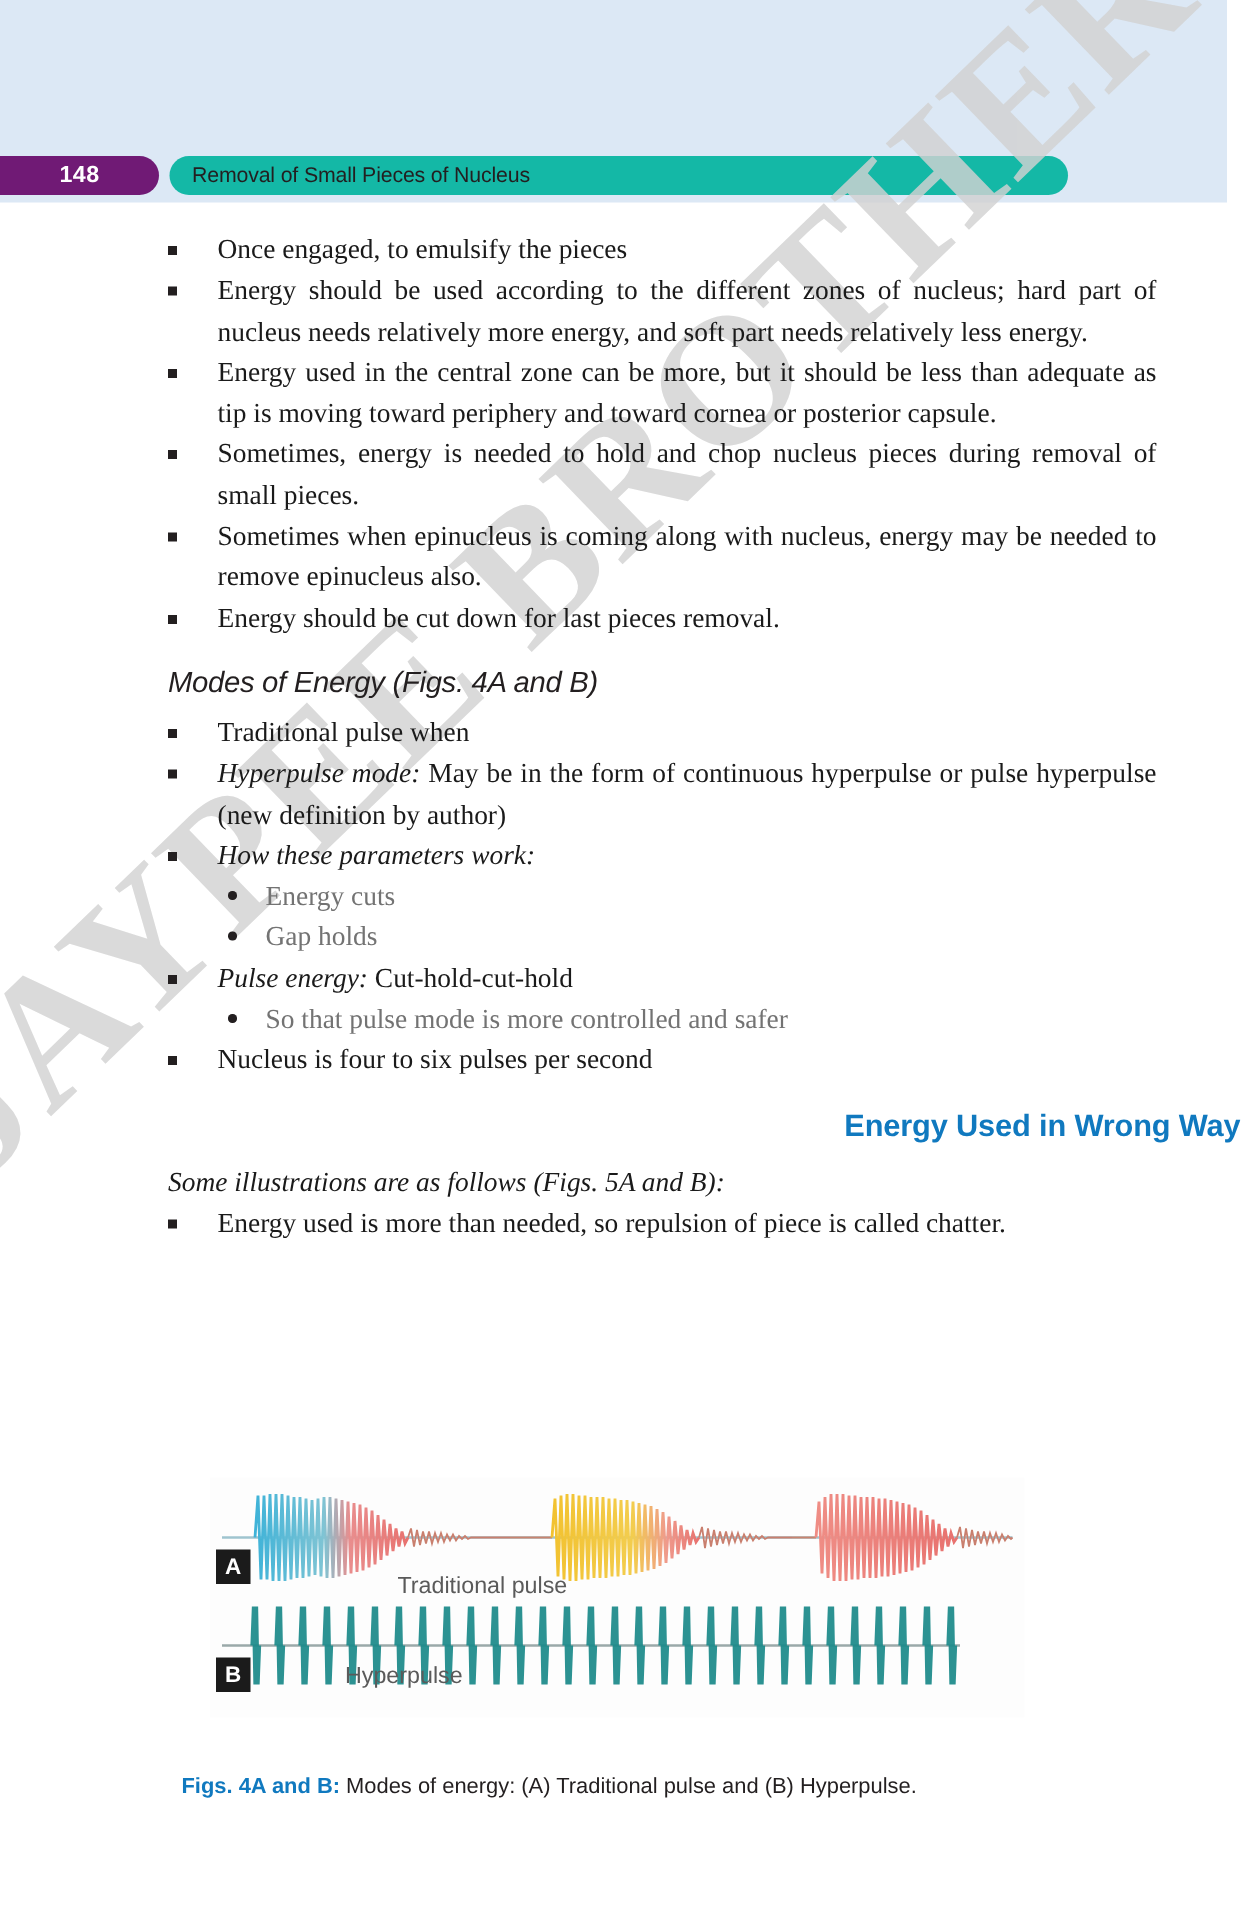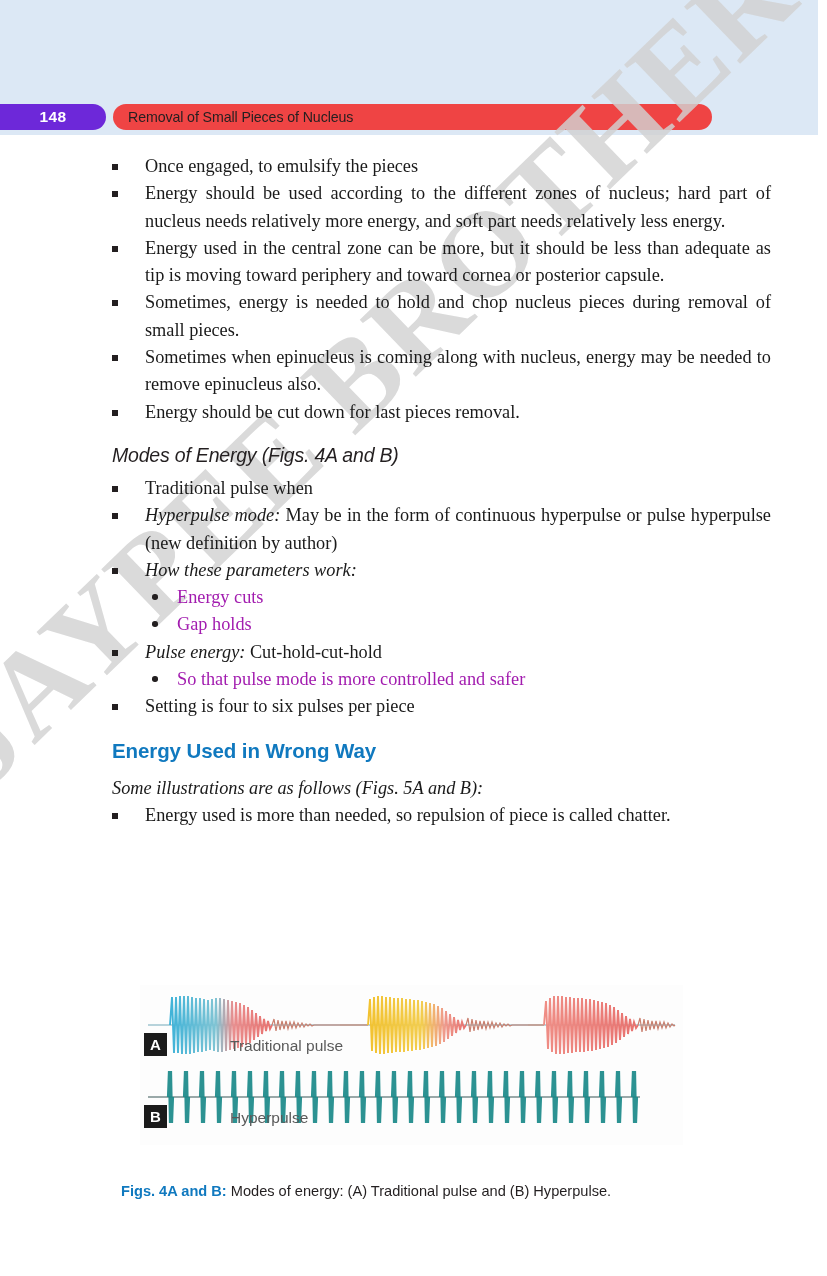--- a/index.html
+++ b/index.html
@@ -56,35 +56,35 @@
     left: 0;
     top: 104px;
     width: 712px;
     height: 26px;
     z-index: 3;
     display: flex;
     align-items: stretch;
   }
   .runhead-folio {
     width: 106px;
-    background: #6d28d9;
+    background: #701a75;
     border-radius: 0 13px 13px 0;
     color: #ffffff;
     font-family: "Liberation Sans", "DejaVu Sans", sans-serif;
     font-weight: 700;
     font-size: 15.5px;
     display: flex;
     align-items: center;
     justify-content: center;
     letter-spacing: 0.3px;
   }
   .runhead-title-wrap {
     flex: 1;
     margin-left: 7px;
-    background: #ef4444;
+    background: #14b8a6;
     border-radius: 13px;
     display: flex;
     align-items: center;
     padding-left: 15px;
     box-sizing: border-box;
   }
   .runhead-title {
     font-family: "Liberation Sans", "DejaVu Sans", sans-serif;
     font-size: 14.2px;
     color: #231f20;
@@ -124,21 +124,21 @@
     width: 6px;
     height: 6px;
     background: #231f20;
   }
   li.sub {
     position: relative;
     padding-left: 177px;
     margin: 0;
     font-size: 18.3px;
     line-height: 27.3px;
-    color: #a21caf;
+    color: #737373;
     text-align: left;
     padding-right: 48px;
   }
   li.sub::before {
     content: "";
     position: absolute;
     left: 152px;
     top: 10px;
     width: 5.5px;
     height: 5.5px;
@@ -158,20 +158,21 @@
     letter-spacing: -0.2px;
   }
   h2.head-blue {
     margin: 0;
     padding-left: 112px;
     font-family: "Liberation Sans", "DejaVu Sans", sans-serif;
     font-weight: 700;
     font-size: 20.5px;
     color: #1079bf;
     letter-spacing: -0.1px;
+    text-align: right;
   }
   p.lead-italic {
     margin: 0;
     padding-left: 112px;
     padding-right: 114px;
     font-style: italic;
     font-size: 18.3px;
     line-height: 27.3px;
     color: #1a1a1a;
     font-family: Liberation Serif, serif;
@@ -212,21 +213,21 @@
   }
   .panel-label.a { left: 4px; top: 48px; }
   .panel-label.b { left: 4px; top: 120px; }
   .panel-caption {
     position: absolute;
     font-family: "Liberation Sans", "DejaVu Sans", sans-serif;
     font-size: 15.5px;
     color: #5a5a5a;
     z-index: 4;
   }
-  .panel-caption.a { left: 90px; top: 52px; }
+  .panel-caption.a { left: 90px; top: 64px; padding-left: 35px; }
   .panel-caption.b { left: 90px; top: 124px; }
 
   .fig-caption {
     margin-top: 36px;
     padding-left: 121px;
     padding-right: 100px;
     font-family: "Liberation Sans", "DejaVu Sans", sans-serif;
     font-size: 14.6px;
     color: #231f20;
     line-height: 20px;
@@ -275,21 +276,21 @@
     </li>
     <li class="bullet nojust">
       <span class="it">How these parameters work:</span>
     </li>
     <li class="sub">Energy cuts</li>
     <li class="sub">Gap holds</li>
     <li class="bullet nojust">
       <span class="it">Pulse energy:</span><span> Cut-hold-cut-hold</span>
     </li>
     <li class="sub">So that pulse mode is more controlled and safer</li>
-    <li class="bullet nojust">Setting is four to six pulses per piece</li>
+    <li class="bullet nojust">Nucleus is four to six pulses per second</li>
   </ul>
 
   <div class="sp-18"></div>
 
   <h2 class="head-blue">Energy Used in Wrong Way</h2>
 
   <div class="sp-12"></div>
 
   <p class="lead-italic">Some illustrations are as follows (Figs. 5A and B):</p>
 

